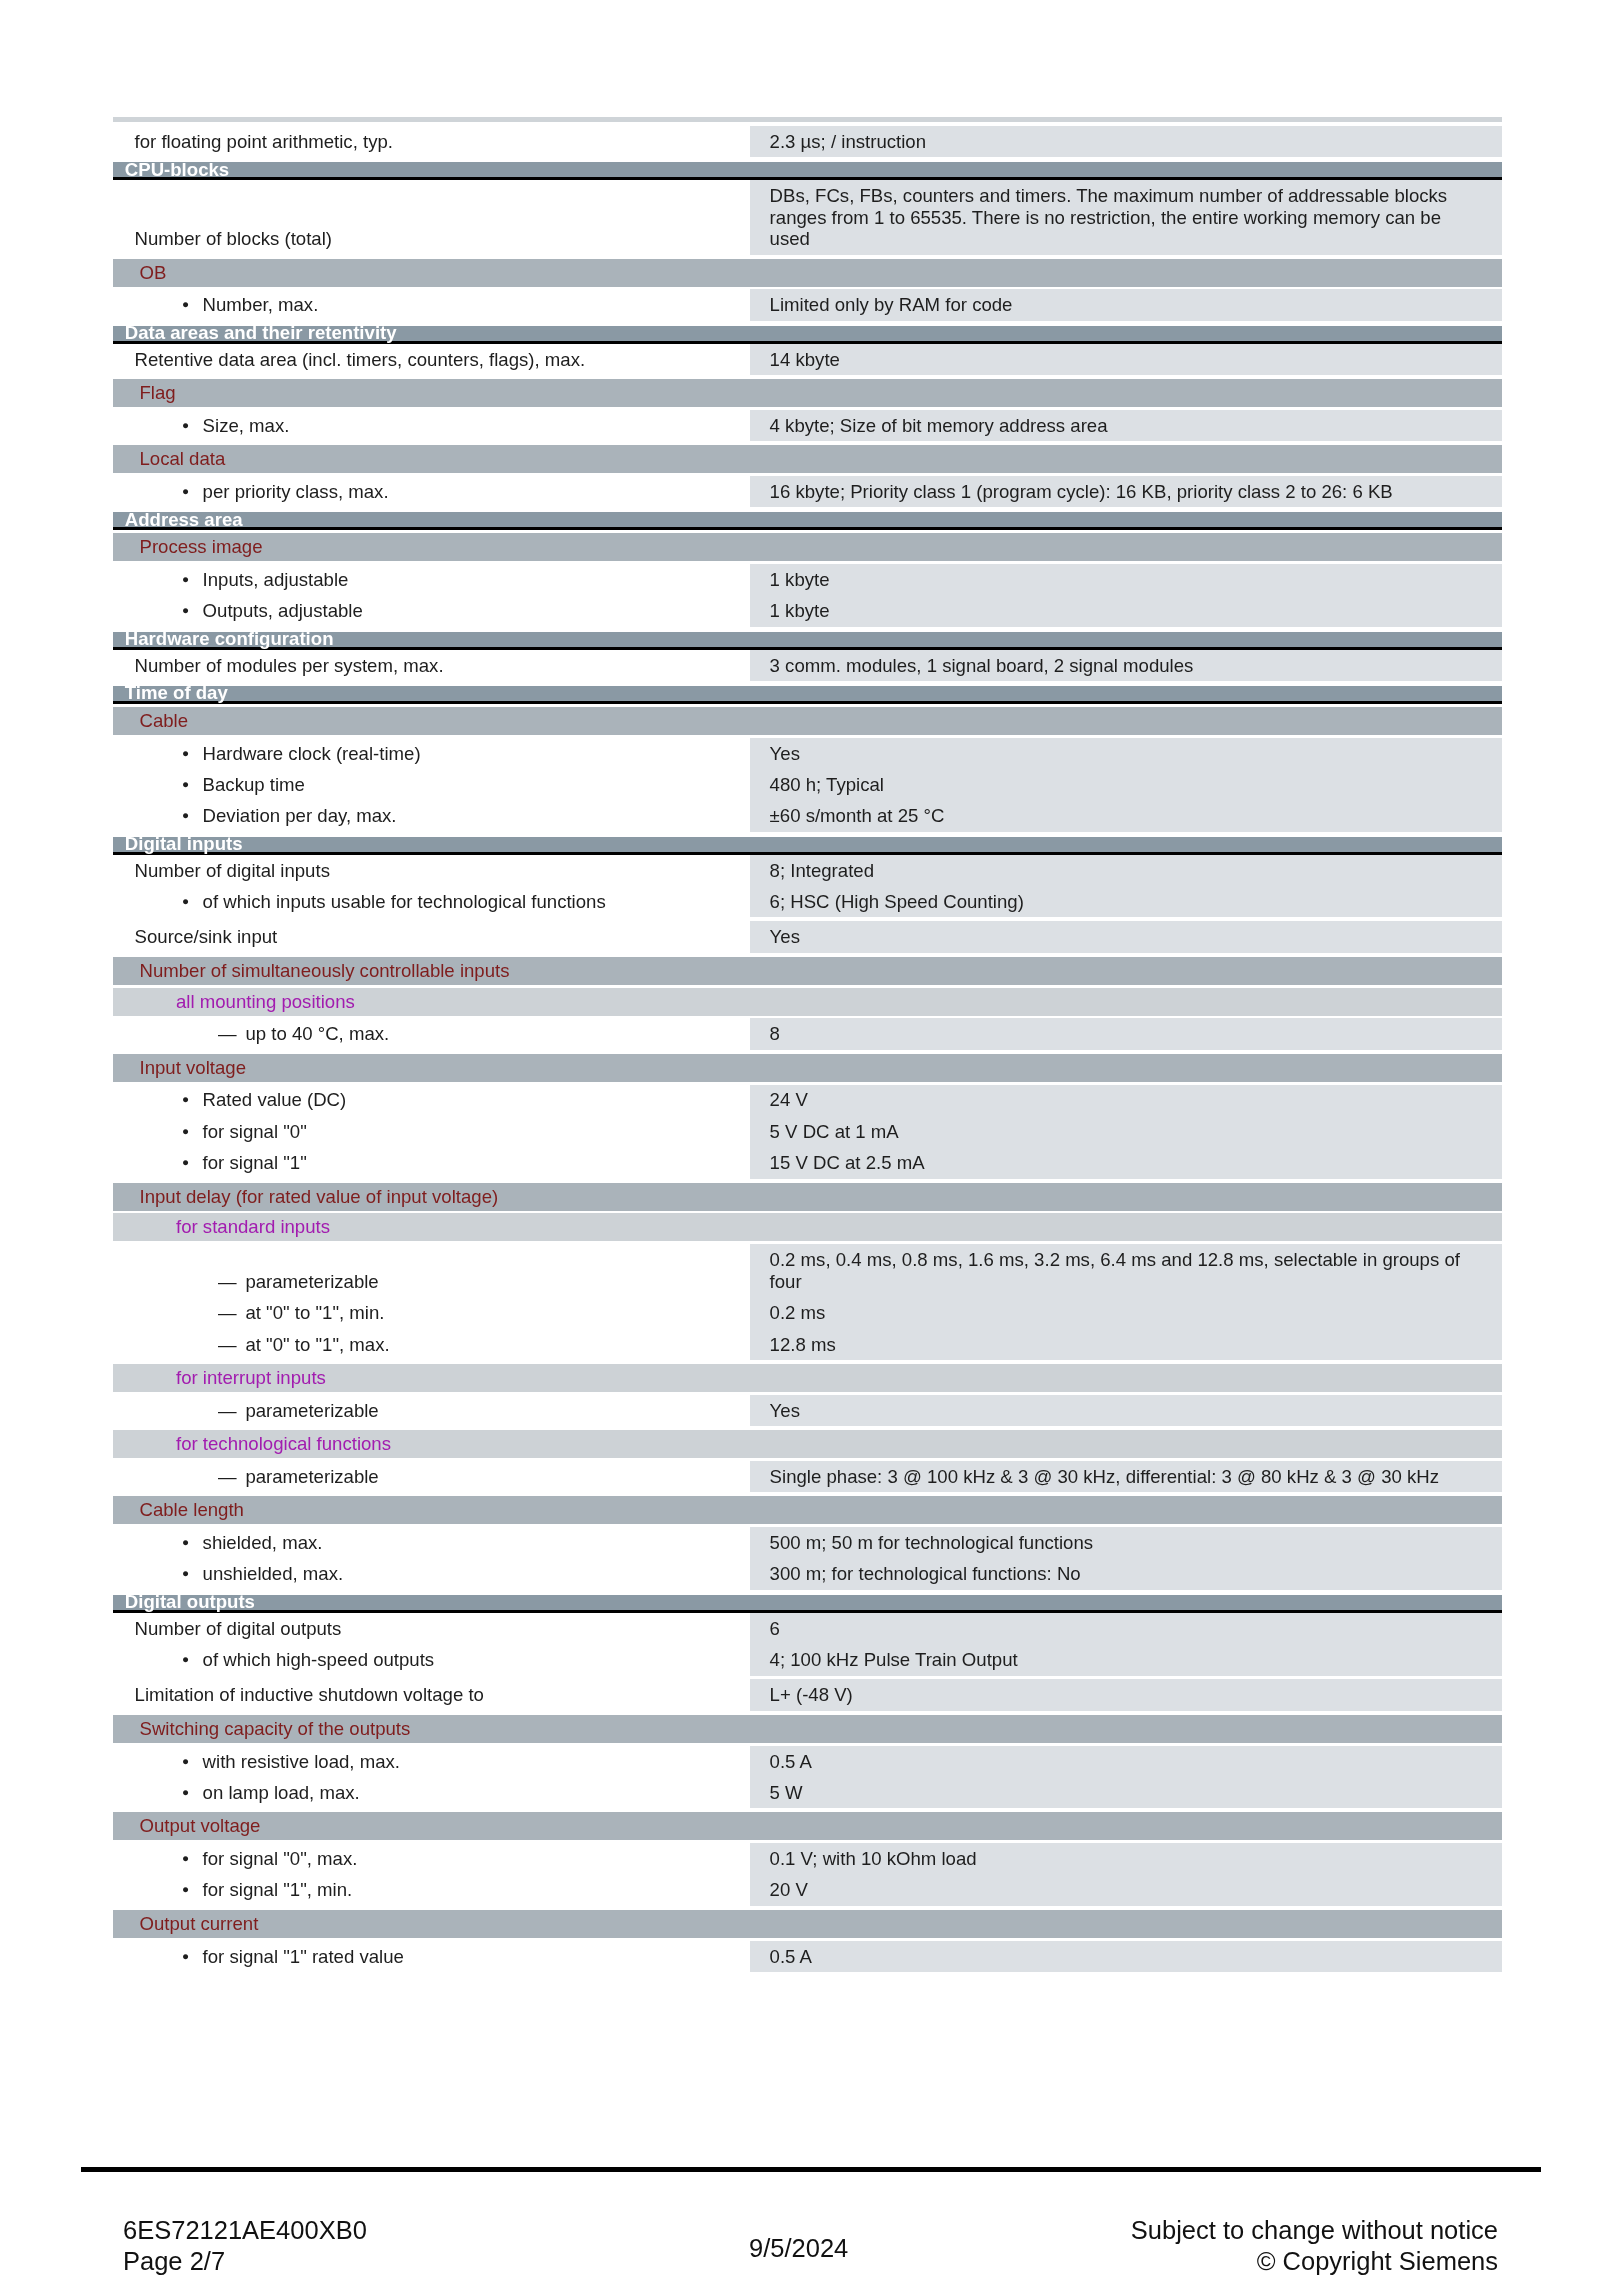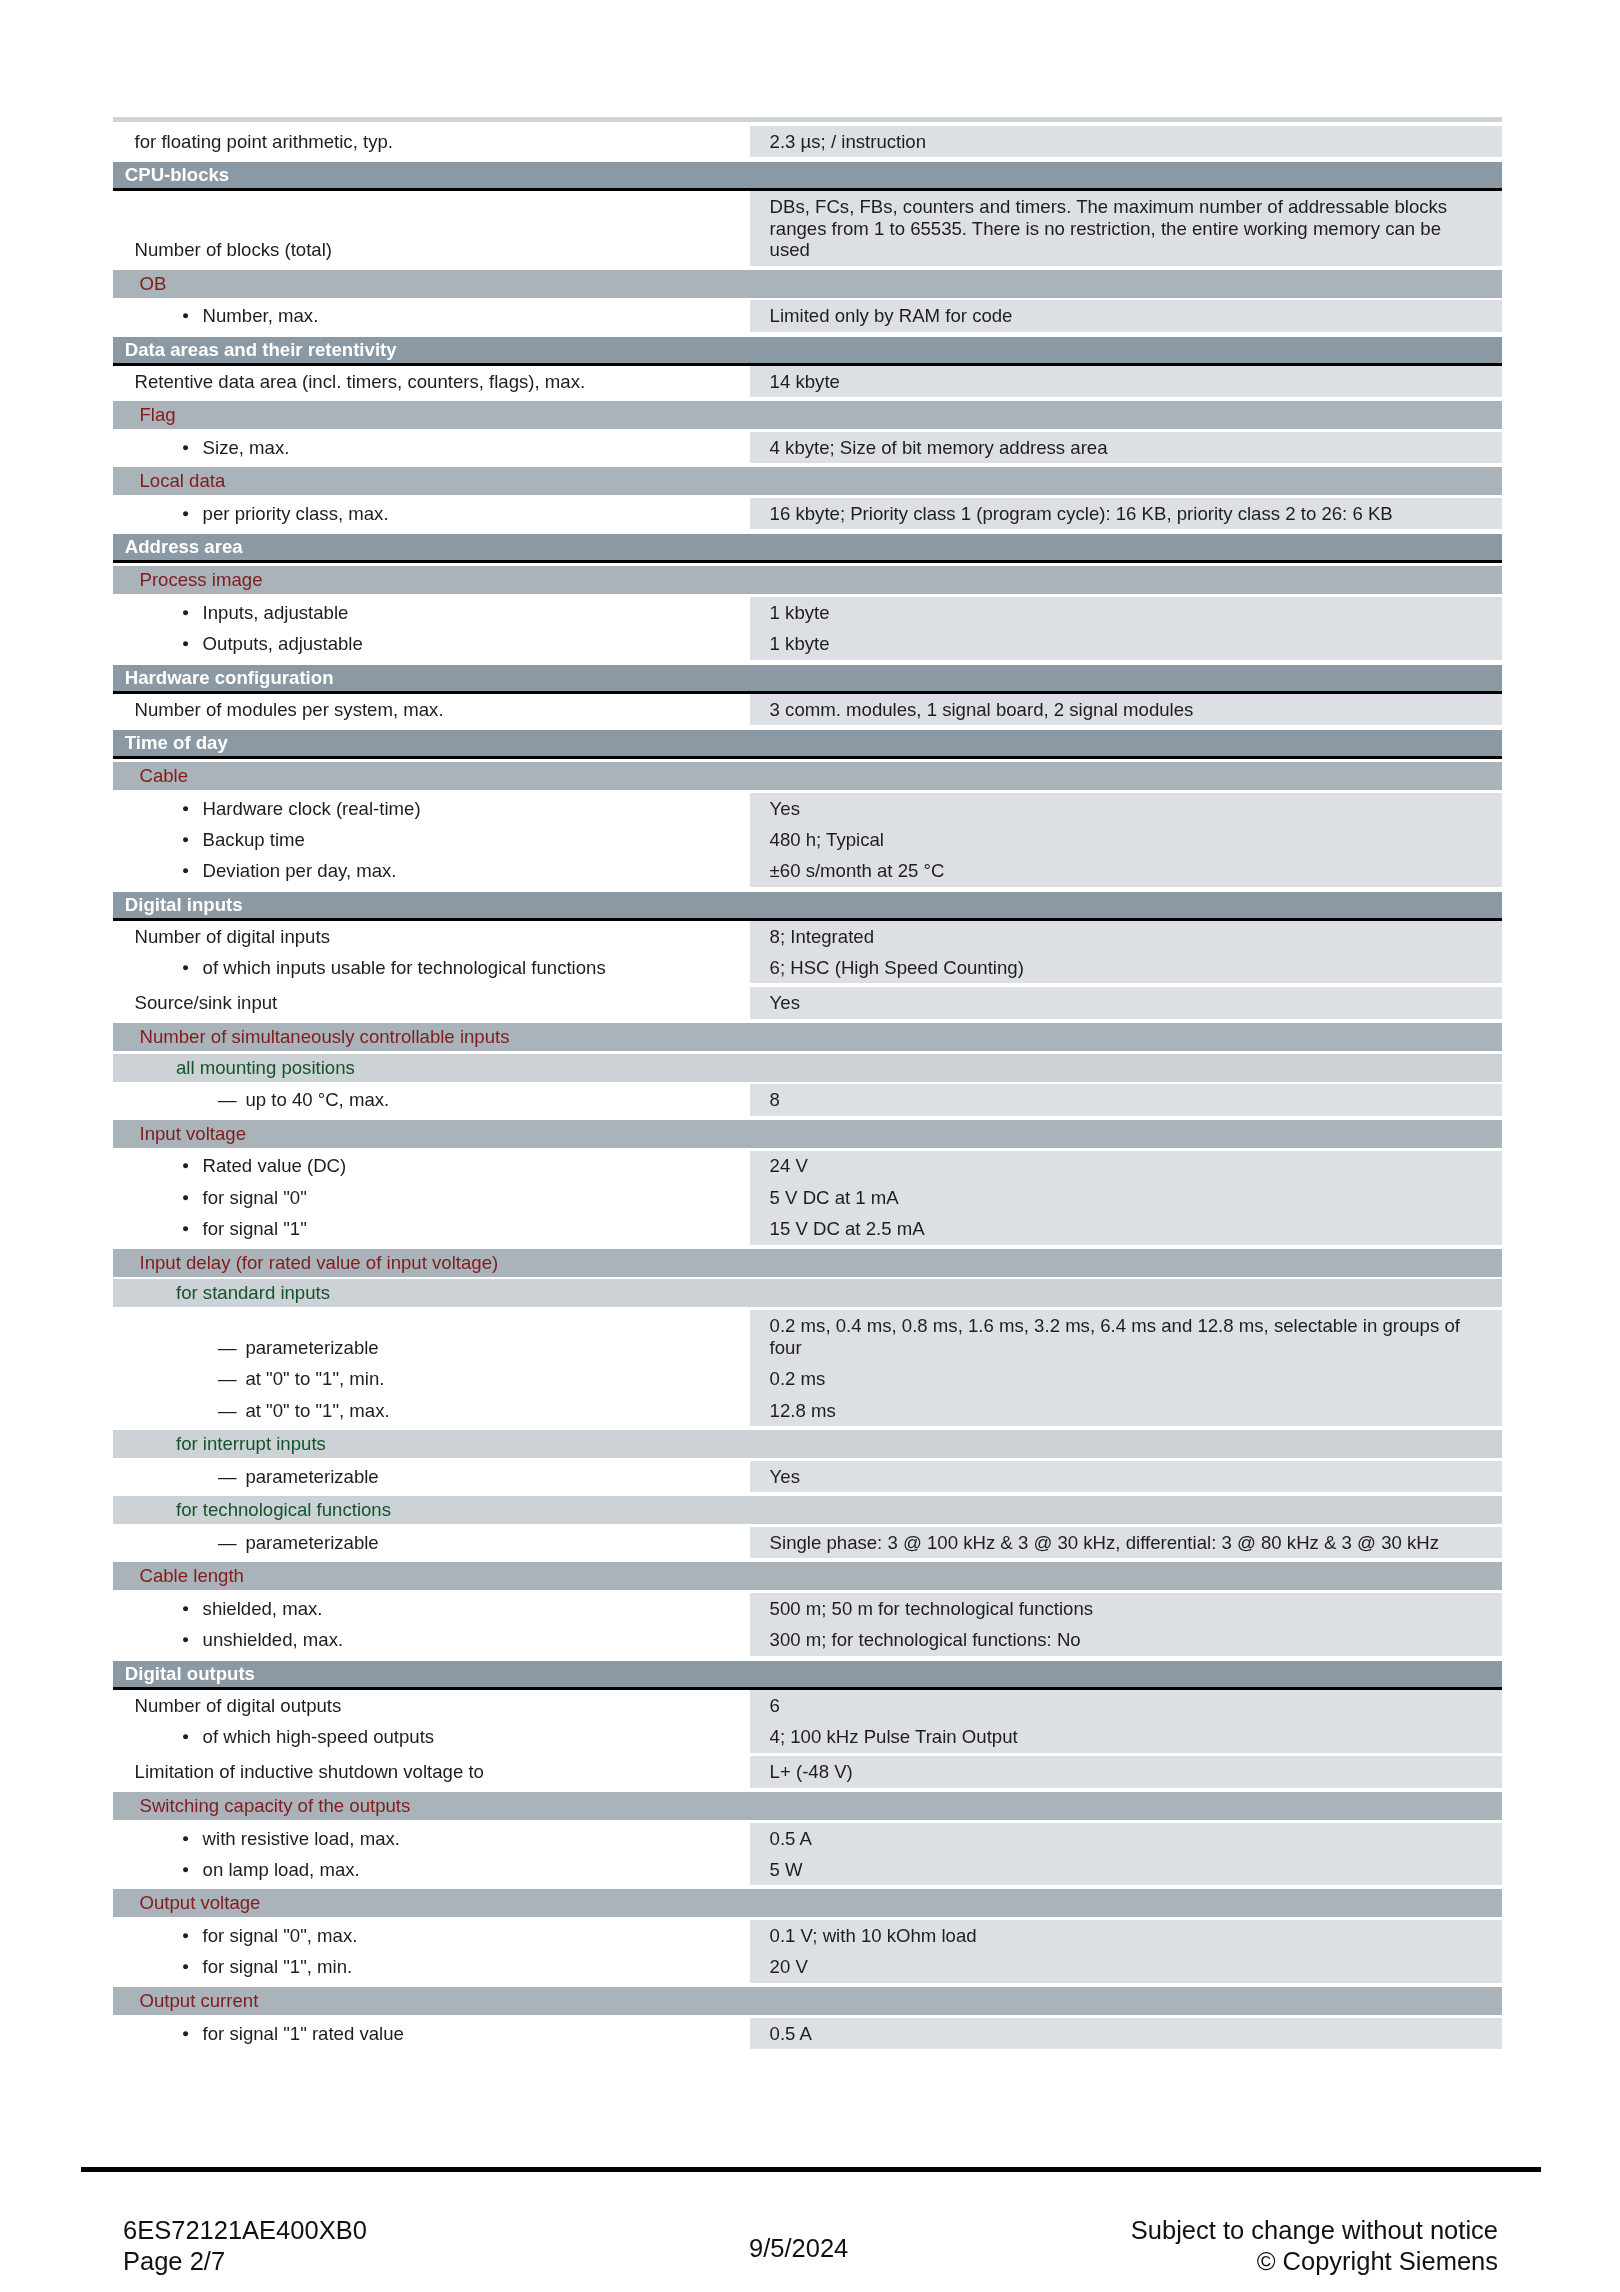--- a/index.html
+++ b/index.html
@@ -5,31 +5,31 @@
   html,body{margin:0;padding:0;}
   body{
     width:1620px;height:2293px;position:relative;background:#ffffff;
     font-family:"Liberation Sans","DejaVu Sans",sans-serif;
     font-size:18.6px;color:#1e1e1e;overflow:hidden;
     --section-bg:#8a99a4;--sub-bg:#aab3ba;--sub2-bg:#cdd2d6;--value-bg:#dce0e4;--strip:#cfd4d8;
   }
   .table-wrap{position:absolute;left:113px;top:117px;width:1389px;}
   .top-strip{height:4.9px;background:var(--strip);margin-bottom:3.9px;}
   .bar-section{
-    display:flex;align-items:center;height:29px;background:var(--section-bg);
+    display:flex;align-items:center;height:18px;background:var(--section-bg);
     color:#ffffff;font-weight:700;padding-left:11.8px;border-bottom:3.9px solid #000;
     margin-top:4.9px;box-sizing:border-box;
   }
   .bar-sub{
     display:flex;align-items:center;height:28px;background:var(--sub-bg);
     color:#7f1d1d;margin:2.9px 0;padding-left:26.5px;box-sizing:border-box;
   }
   .bar-sub2{
     display:flex;align-items:center;height:28px;background:var(--sub2-bg);
-    color:#14532d;margin:2.9px 0;padding-left:63px;box-sizing:border-box;
+    color:#a21caf;margin:2.9px 0;padding-left:63px;box-sizing:border-box;
   }
   .spec-row{display:flex;align-items:flex-end;margin-bottom:3.9px;min-height:31px;}
   .spec-row.no-gap{margin-bottom:0;}
   .lbl{
     width:637px;background:#ffffff;display:flex;align-items:flex-start;
     padding:4.9px 9.8px 4.9px 0;box-sizing:border-box;line-height:21.6px;
   }
   .lbl.i0{padding-left:21.6px;}
   .lbl.i1{padding-left:69px;}
   .lbl.i2{padding-left:105px;}

